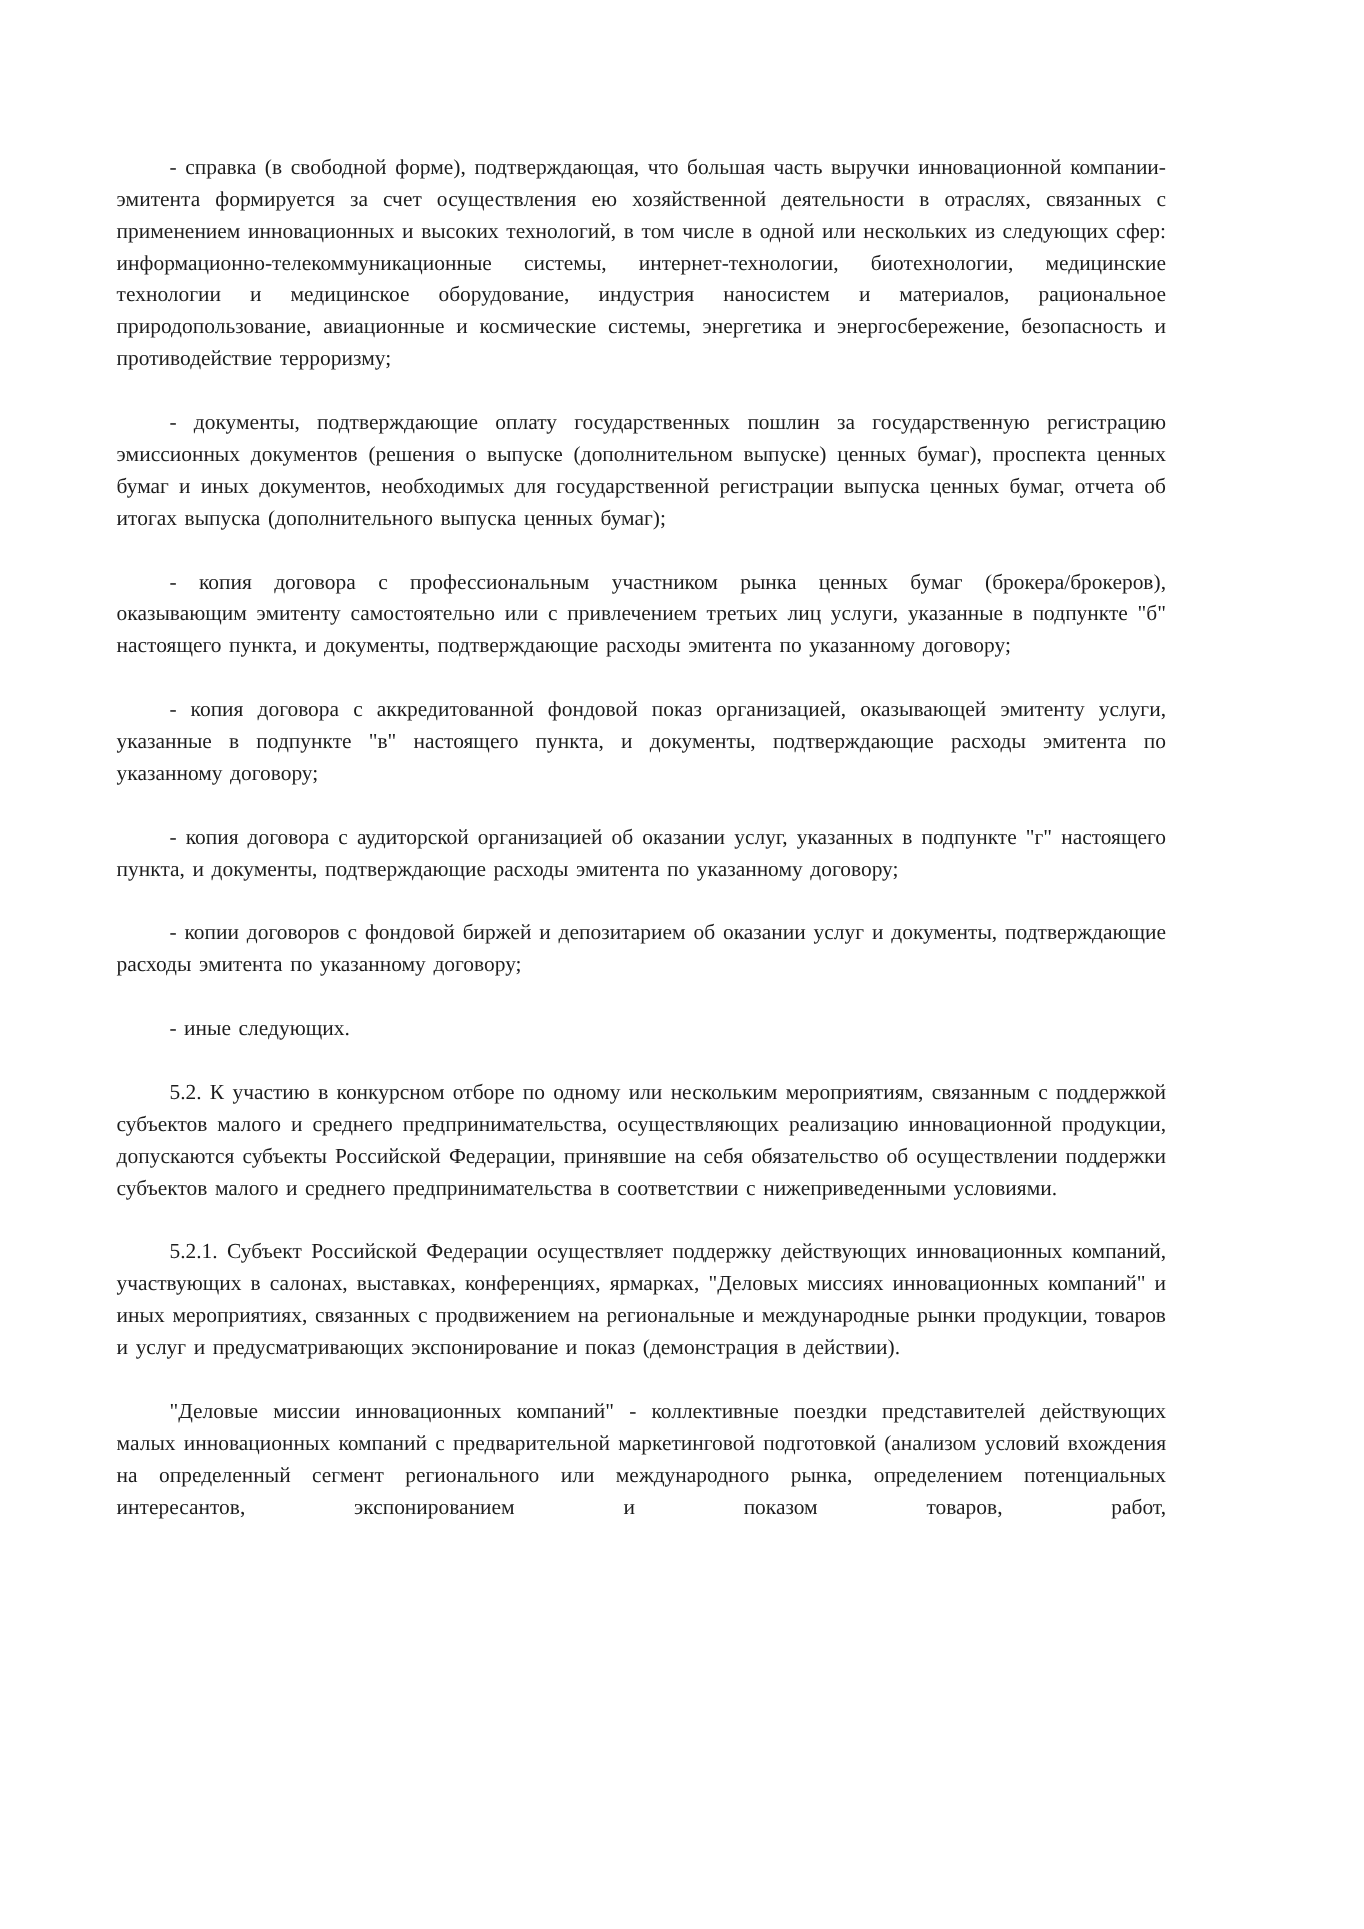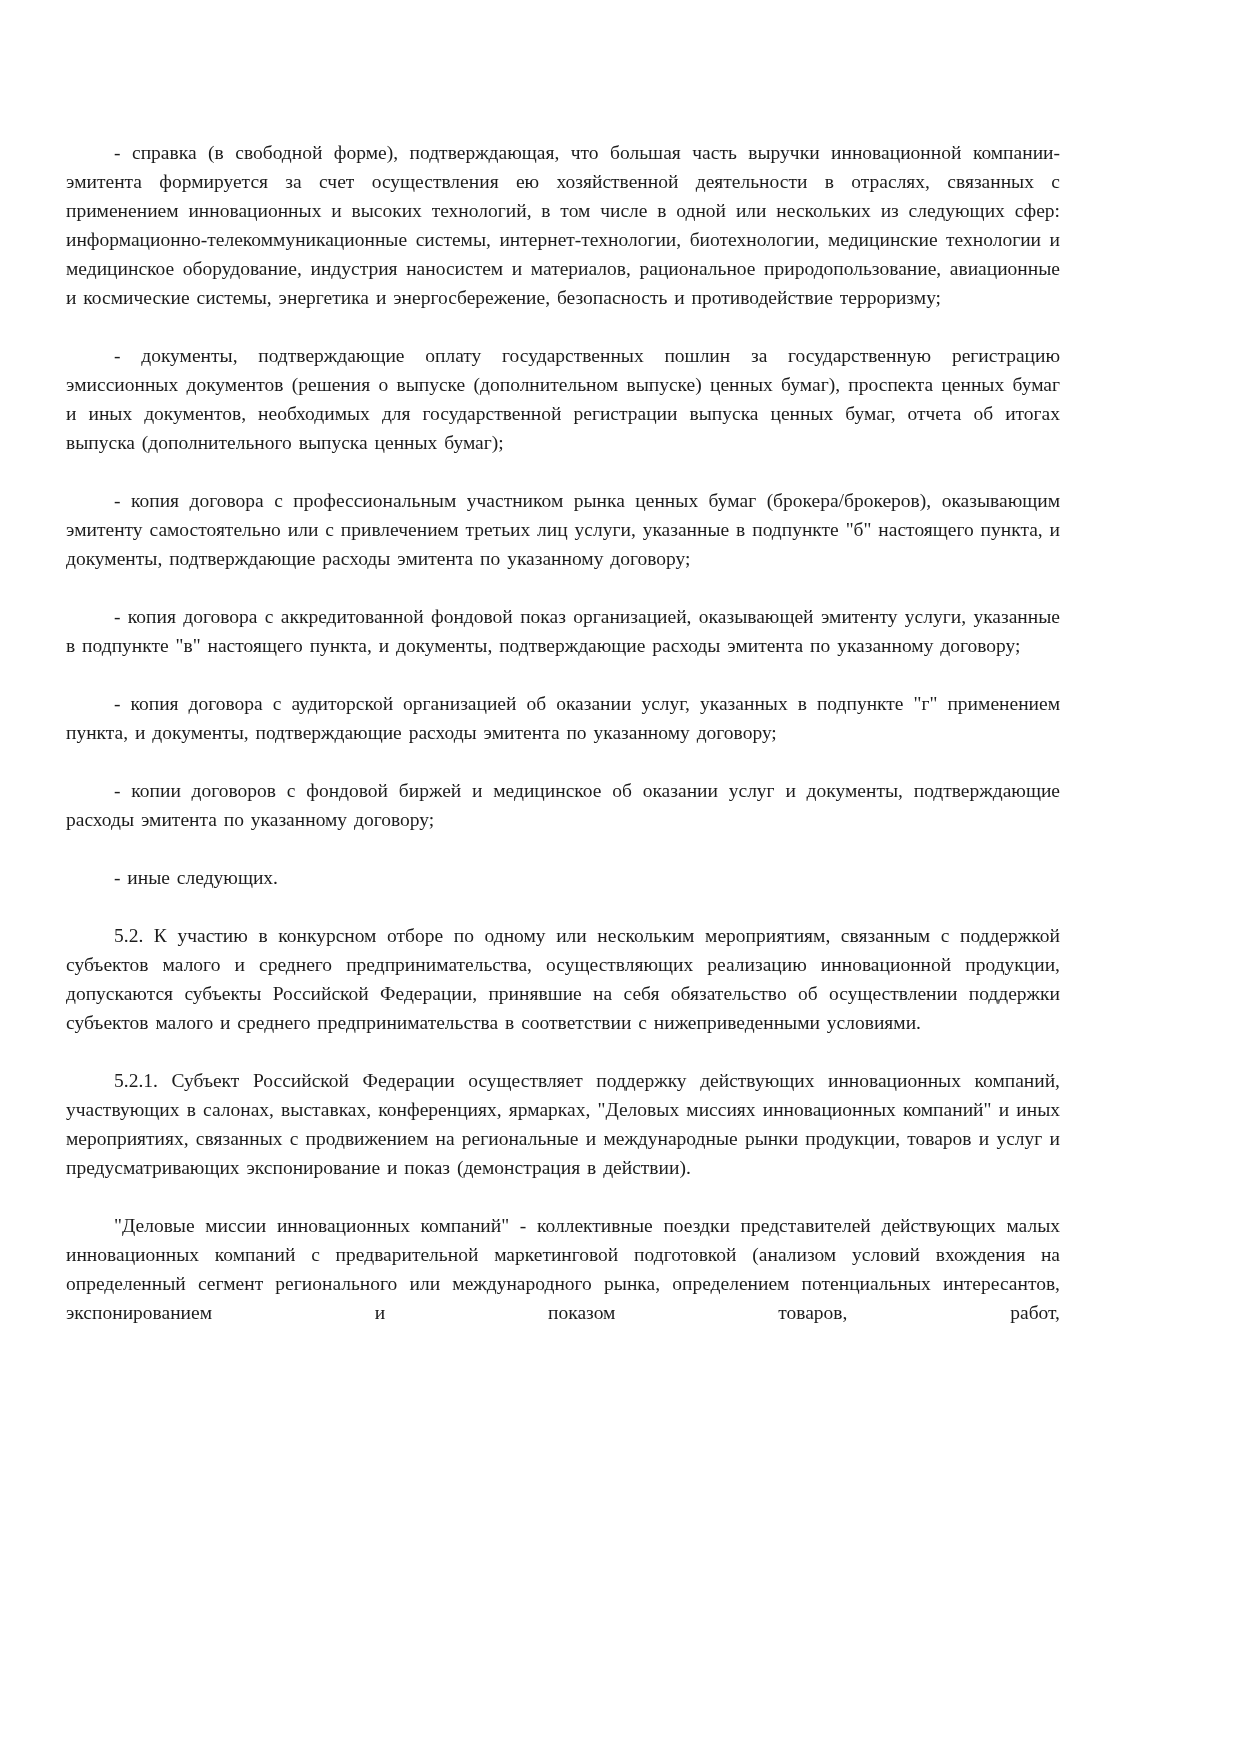--- a/index.html
+++ b/index.html
@@ -7,21 +7,21 @@
     padding: 0;
     background: #ffffff;
   }
   .page {
     position: relative;
     width: 1240px;
     height: 1754px;
     margin: 0 auto;
     background: #ffffff;
     box-sizing: border-box;
-    padding: 138px 180px 60px 66px;
+    padding: 138px 180px 60px 106px;
     overflow: hidden;
     font-family: "Liberation Serif", "DejaVu Serif", serif;
     color: #1c1c1c;
   }
   .doc-body p {
     margin: 0 0 29px 0;
     font-size: 19.5px;
     line-height: 29px;
     text-align: justify;
     text-indent: 48px;
@@ -34,20 +34,20 @@
 </style>
 </head>
 <body>
 
 <div class="page">
   <div class="doc-body">
     <p>- справка (в свободной форме), подтверждающая, что большая часть выручки инновационной компании-эмитента формируется за счет осуществления ею хозяйственной деятельности в отраслях, связанных с применением инновационных и высоких технологий, в том числе в одной или нескольких из следующих сфер: информационно-телекоммуникационные системы, интернет-технологии, биотехнологии, медицинские технологии и медицинское оборудование, индустрия наносистем и материалов, рациональное природопользование, авиационные и космические системы, энергетика и энергосбережение, безопасность и противодействие терроризму;</p>
     <p>- документы, подтверждающие оплату государственных пошлин за государственную регистрацию эмиссионных документов (решения о выпуске (дополнительном выпуске) ценных бумаг), проспекта ценных бумаг и иных документов, необходимых для государственной регистрации выпуска ценных бумаг, отчета об итогах выпуска (дополнительного выпуска ценных бумаг);</p>
     <p>- копия договора с профессиональным участником рынка ценных бумаг (брокера/брокеров), оказывающим эмитенту самостоятельно или с привлечением третьих лиц услуги, указанные в подпункте "б" настоящего пункта, и документы, подтверждающие расходы эмитента по указанному договору;</p>
     <p>- копия договора с аккредитованной фондовой показ организацией, оказывающей эмитенту услуги, указанные в подпункте "в" настоящего пункта, и документы, подтверждающие расходы эмитента по указанному договору;</p>
-    <p>- копия договора с аудиторской организацией об оказании услуг, указанных в подпункте "г" применением пункта, и документы, подтверждающие расходы эмитента по указанному договору;</p>
-    <p>- копии договоров с фондовой биржей и медицинское об оказании услуг и документы, подтверждающие расходы эмитента по указанному договору;</p>
+    <p>- копия договора с аудиторской организацией об оказании услуг, указанных в подпункте "г" настоящего пункта, и документы, подтверждающие расходы эмитента по указанному договору;</p>
+    <p>- копии договоров с фондовой биржей и депозитарием об оказании услуг и документы, подтверждающие расходы эмитента по указанному договору;</p>
     <p>- иные следующих.</p>
     <p>5.2. К участию в конкурсном отборе по одному или нескольким мероприятиям, связанным с поддержкой субъектов малого и среднего предпринимательства, осуществляющих реализацию инновационной продукции, допускаются субъекты Российской Федерации, принявшие на себя обязательство об осуществлении поддержки субъектов малого и среднего предпринимательства в соответствии с нижеприведенными условиями.</p>
     <p>5.2.1. Субъект Российской Федерации осуществляет поддержку действующих инновационных компаний, участвующих в салонах, выставках, конференциях, ярмарках, "Деловых миссиях инновационных компаний" и иных мероприятиях, связанных с продвижением на региональные и международные рынки продукции, товаров и услуг и предусматривающих экспонирование и показ (демонстрация в действии).</p>
     <p class="continued">"Деловые миссии инновационных компаний" - коллективные поездки представителей действующих малых инновационных компаний с предварительной маркетинговой подготовкой (анализом условий вхождения на определенный сегмент регионального или международного рынка, определением потенциальных интересантов, экспонированием и показом товаров, работ,</p>
   </div>
 </div>
 
 </body></html>

